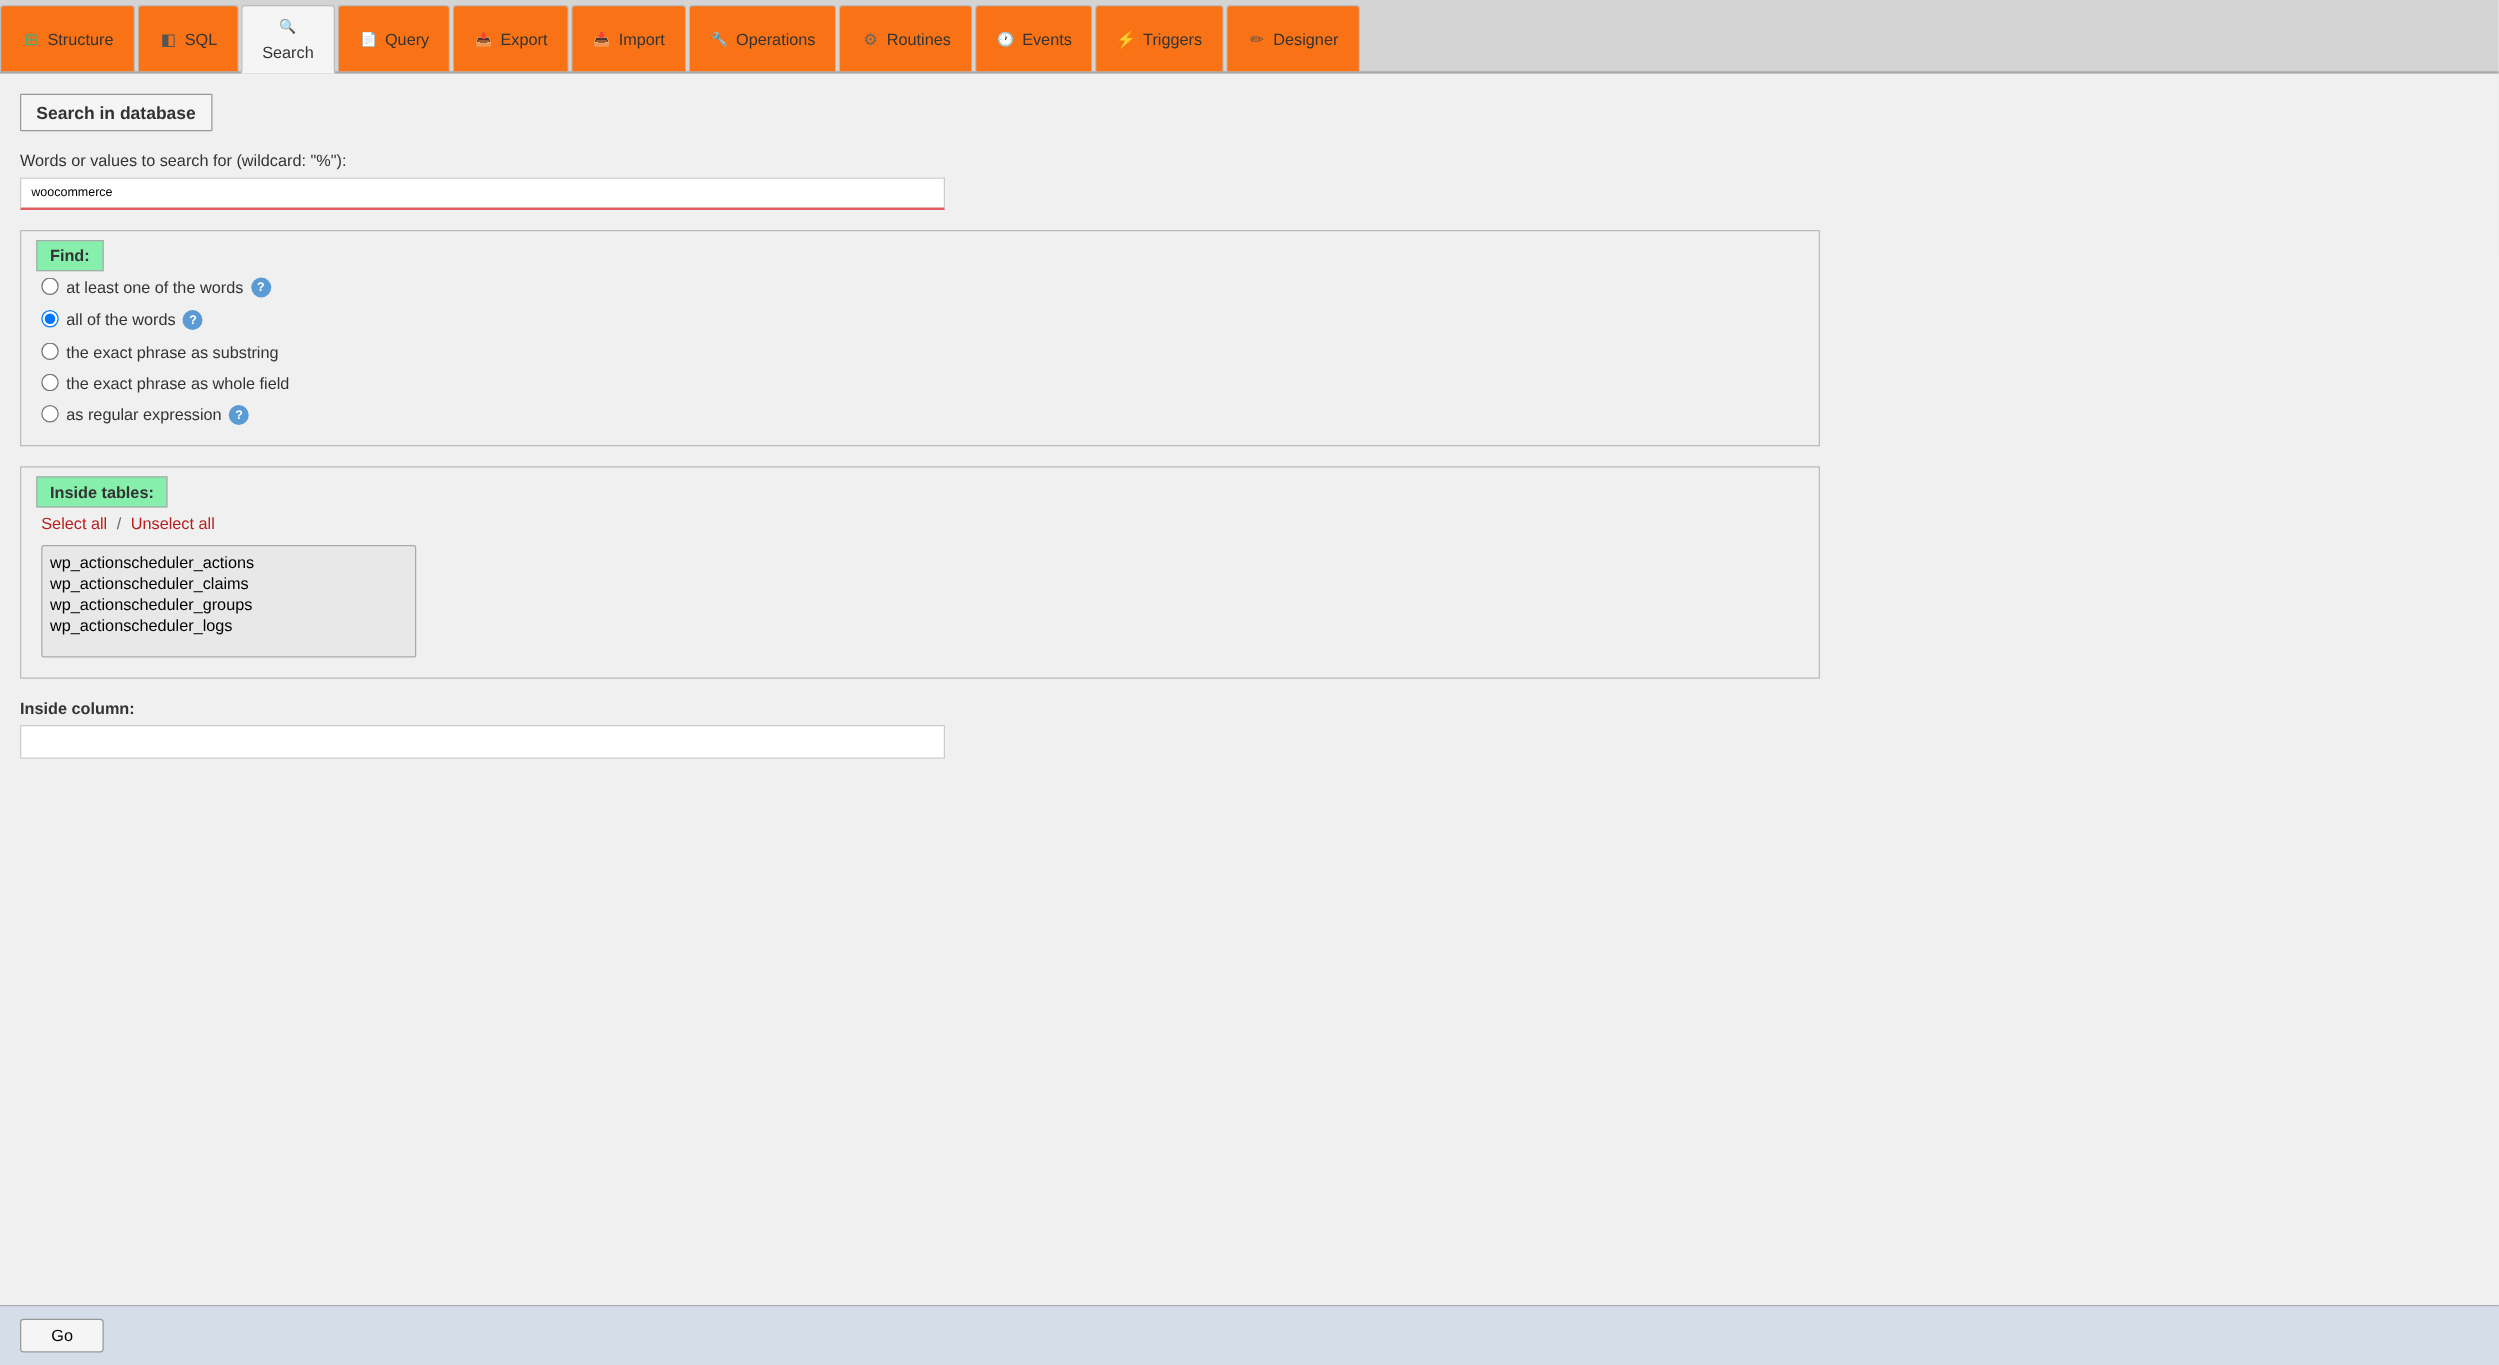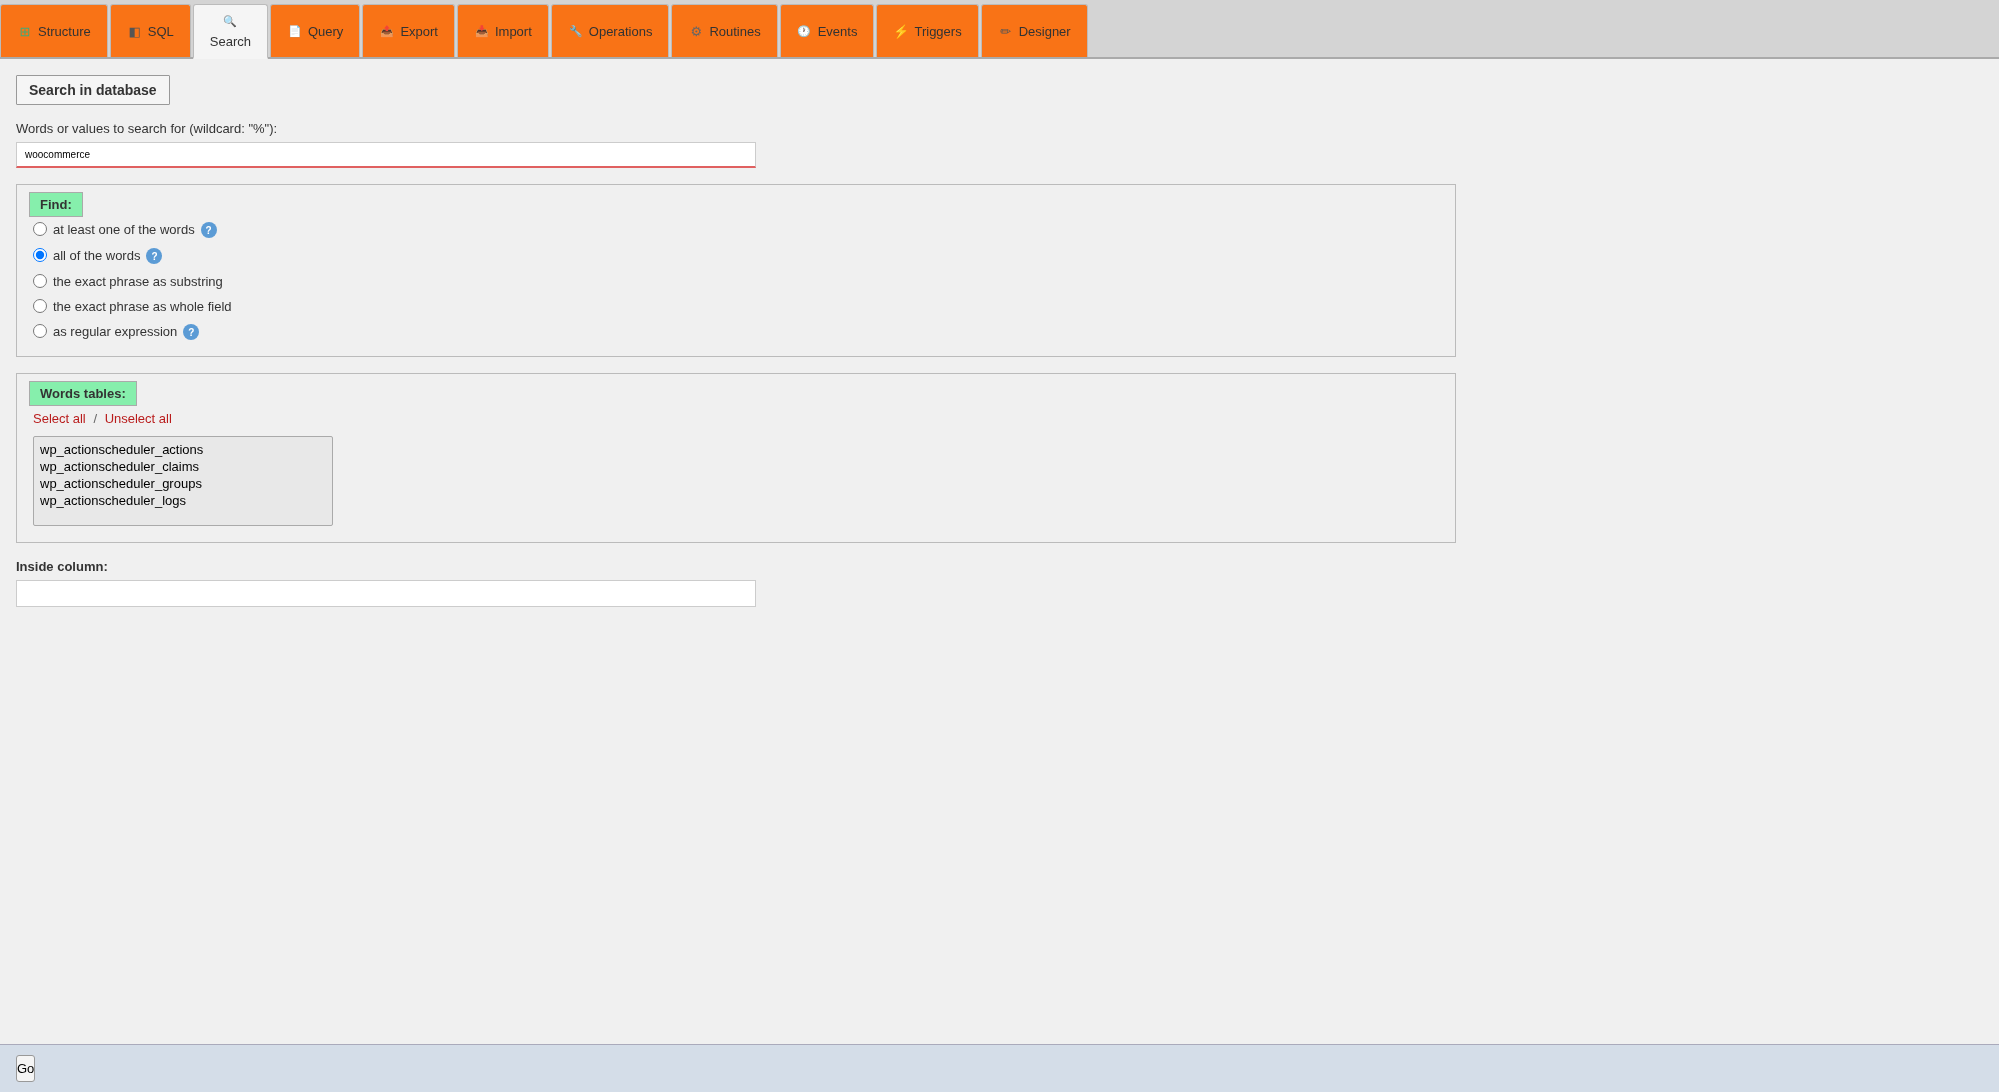--- a/index.html
+++ b/index.html
@@ -182,21 +182,21 @@
     .footer-bar {
       position: fixed;
       bottom: 0;
       left: 0;
       right: 0;
       background: #d4dde8;
       border-top: 1px solid #aab;
       padding: 10px 16px;
     }
     .go-button {
-      padding: 5px 0;
+      padding: 5px 24px;
       background: #f5f5f5;
       border: 1px solid #999;
       font-size: 13px;
       border-radius: 3px;
       cursor: pointer;
     }
 
     
     .icon-structure::before { content: "⊞"; color: #4a7; }
     .icon-sql::before { content: "◧"; color: #555; }
@@ -302,21 +302,21 @@
         <input type="radio" name="findoption" style="">
         <span>as regular expression</span>
         <span class="help-icon" title="Help">?</span>
       </label>
 
     </div>
   </div>
 
   
   <div class="fieldset-box">
-    <span class="fieldset-legend">Words tables:</span>
+    <span class="fieldset-legend">Inside tables:</span>
 
     <div class="tables-links">
       <a>Select all</a>
       <span class="separator">/</span>
       <a>Unselect all</a>
     </div>
 
     <select multiple="" class="tables-listbox" size="4">
     <option value="wp_actionscheduler_actions">wp_actionscheduler_actions</option>
         <option value="wp_actionscheduler_claims">wp_actionscheduler_claims</option>

